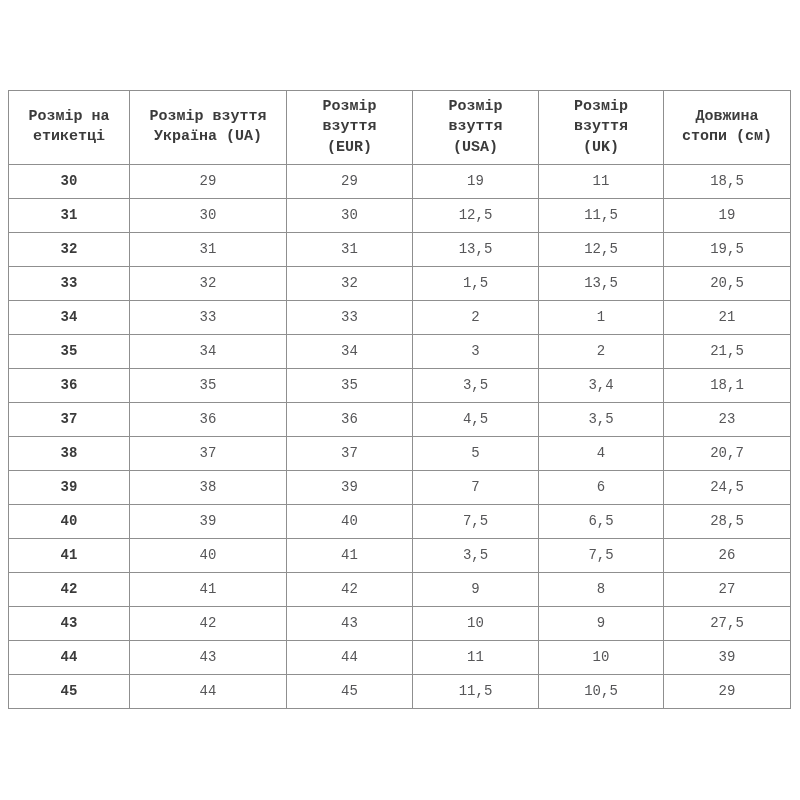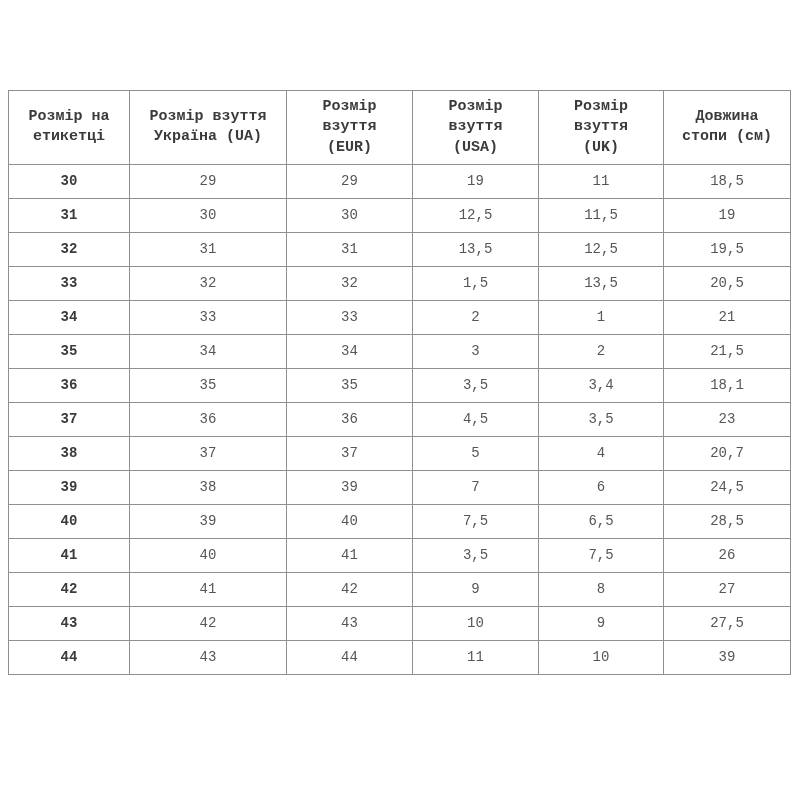--- a/index.html
+++ b/index.html
@@ -203,15 +203,23 @@
           <td>27,5</td>
         </tr>
         <tr>
           <td class="label-col">44</td>
           <td>43</td>
           <td>44</td>
           <td>11</td>
           <td>10</td>
           <td>39</td>
         </tr>
+        <tr>
+          <td class="label-col">45</td>
+          <td>44</td>
+          <td>45</td>
+          <td>11,5</td>
+          <td>10,5</td>
+          <td>29</td>
+        </tr>
       </tbody>
   </table>
 </div>
 
 </body></html>

